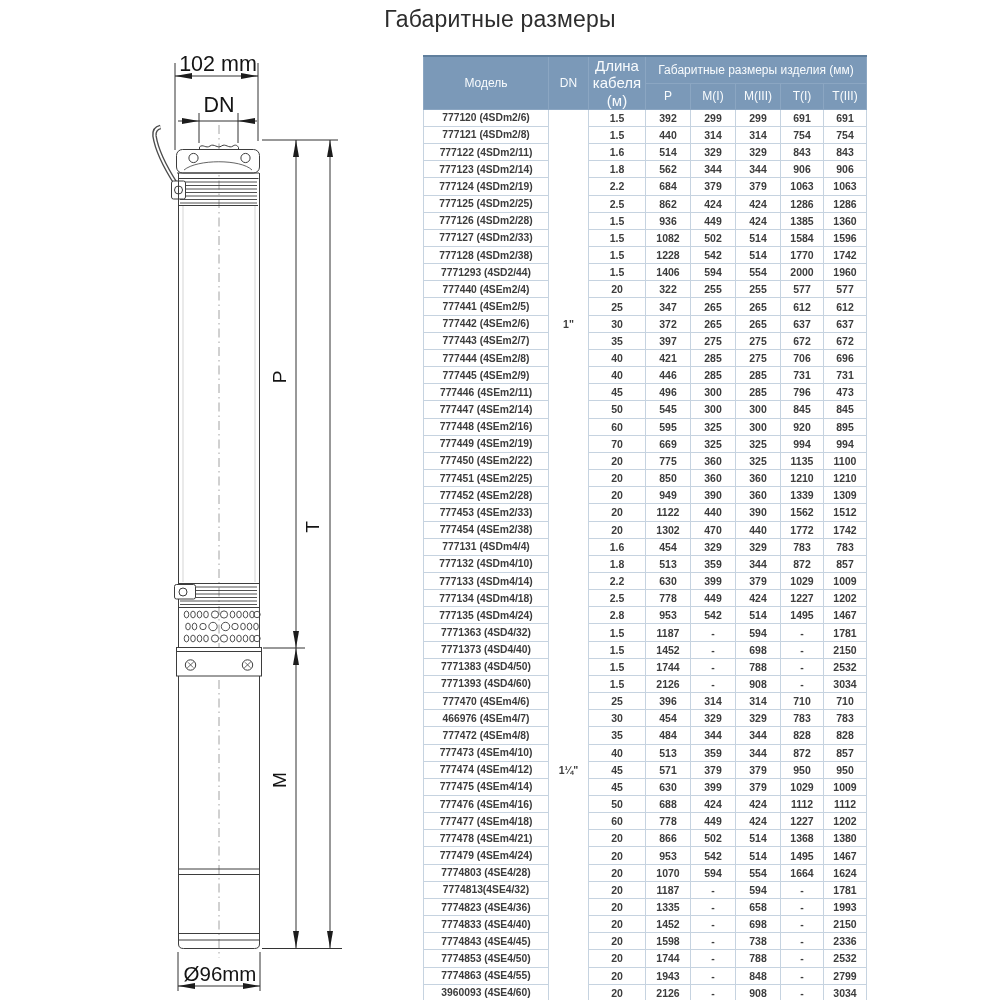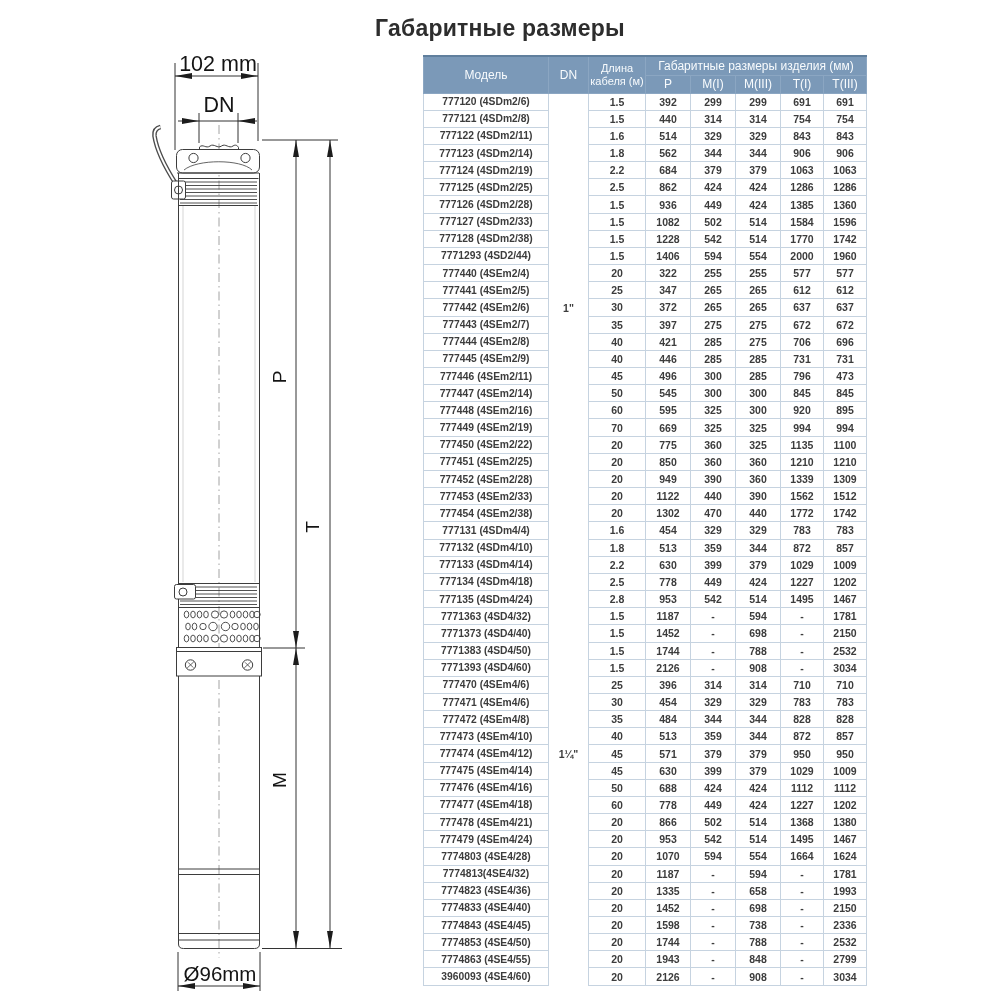--- a/index.html
+++ b/index.html
@@ -3,36 +3,36 @@
 <meta charset="utf-8">
 <style>
   html,body{margin:0;padding:0;}
   body{
     width:1000px;height:1000px;position:relative;background:#ffffff;
     font-family:"Liberation Sans",sans-serif;overflow:hidden;
     --header-bg:#7b99b8;--header-text:#f8fbfd;--header-top-border:#607f9d;
     --grid-border:#c6d3e0;--body-text:#3c3c3c;--title-text:#2d2d2d;
   }
   .title{
-    position:absolute;top:15px;left:0;width:1000px;text-align:center;
-    font-size:23px;font-weight:700;color:var(--title-text);letter-spacing:.2px;
+    position:absolute;top:6px;left:0;width:1000px;text-align:center;
+    font-size:23px;font-weight:400;color:var(--title-text);letter-spacing:.2px;
   }
   .diagram{position:absolute;left:0;top:0;}
   .dimtext{fill:#141414;}
   .tablewrap{position:absolute;left:423px;top:55px;}
   table{border-collapse:collapse;table-layout:fixed;width:443px;}
   th,td{padding:0;margin:0;text-align:center;vertical-align:middle;overflow:hidden;white-space:nowrap;}
   thead th{
     background:var(--header-bg);color:var(--header-text);font-weight:400;
     font-size:12px;border:1px solid #8ba6c2;
   }
   thead tr:first-child{height:19px;}
   thead tr:first-child th{border-top:2px solid var(--header-top-border);}
   thead tr:last-child{height:18px;}
-  .th-cable{white-space:normal;font-size:11px;line-height:1.15;}
+  .th-cable{white-space:normal;font-size:15px;line-height:1.15;}
   tbody tr{height:17.17px;font-weight:bold;}
   tbody td{
     border:1px solid var(--grid-border);font-size:10.5px;color:var(--body-text);
     background:#fff;
   }
   td.model-cell{font-size:10.3px;}
   td.dncell{border-top:none;border-bottom:none;font-size:10.5px;}
 </style>
 </head>
 <body style="--header-bg: #7b99b8; --header-text: #f8fbfd; --header-top-border: #607f9d; --grid-border: #c6d3e0; --body-text: #3c3c3c; --title-text: #2d2d2d; --drawing-line: #3d3d3d;">
@@ -495,21 +495,21 @@
         <tr>
           <td class="model-cell">777470 (4SEm4/6)</td>
           <td>25</td>
           <td>396</td>
           <td>314</td>
           <td>314</td>
           <td>710</td>
           <td>710</td>
         </tr>
         <tr>
-          <td class="model-cell">777471 (4SEm4/6)</td>
+          <td class="model-cell">466976 (4SEm4/7)</td>
           <td>30</td>
           <td>454</td>
           <td>329</td>
           <td>329</td>
           <td>783</td>
           <td>783</td>
         </tr>
         <tr>
           <td class="model-cell">777472 (4SEm4/8)</td>
           <td>35</td>

